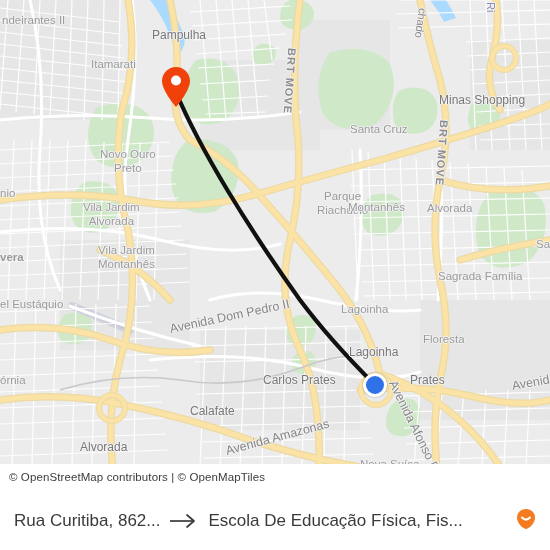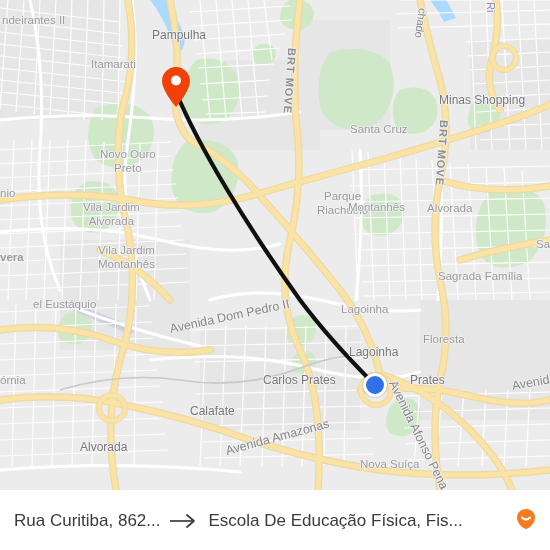--- a/index.html
+++ b/index.html
@@ -402,21 +402,21 @@
 Riachuelo</div>
       <div class="lbl nbhd" style="left:348px; top:201px;">Montanhês</div>
       <div class="lbl nbhd" style="left:427px; top:202px;">Alvorada</div>
       <div class="lbl nbhd" style="left:83px; top:201px;">Vila Jardim
 Alvorada</div>
       <div class="lbl nbhd" style="left:0px; top:251px;font-weight:bold;">vera</div>
       <div class="lbl nbhd" style="left:98px; top:244px;">Vila Jardim
 Montanhês</div>
       <div class="lbl nbhd" style="left:438px; top:258px;margin-top:12px;">Sagrada Família</div>
       <div class="lbl nbhd" style="left:536px; top:238px;">Sar</div>
-      <div class="lbl nbhd" style="left:0px; top:298px;padding-left:33px;">el Eustáquio</div>
+      <div class="lbl nbhd" style="left:0px; top:298px;">el Eustáquio</div>
       <div class="lbl nbhd" style="left:341px; top:303px;">Lagoinha</div>
       <div class="lbl nbhd" style="left:423px; top:333px;">Floresta</div>
       <div class="lbl road big" style="left:170px; top:322px; transform:rotate(-12deg); transform-origin:left center;">Avenida Dom Pedro II</div>
       <div class="lbl place" style="left:349px; top:345px;">Lagoinha</div>
       <div class="lbl place" style="left:263px; top:373px;">Carlos Prates</div>
       <div class="lbl place" style="left:410px; top:373px;">Prates</div>
       <div class="lbl road big" style="left:512px; top:379px; transform:rotate(-10deg); transform-origin:left center;">Avenida</div>
       <div class="lbl nbhd" style="left:0px; top:374px;">órnia</div>
       <div class="lbl place" style="left:190px; top:404px;">Calafate</div>
       <div class="lbl road big" style="left:392px; top:374px; transform:rotate(64deg); transform-origin:left center;">Avenida Afonso Pena</div>
@@ -428,20 +428,23 @@
     <div class="pin">
       <svg viewBox="0 0 30 42" width="30" height="42">
         <path d="M15 1 C7.3 1 1 7.3 1 15 C1 25 15 41 15 41 C15 41 29 25 29 15 C29 7.3 22.7 1 15 1 Z" fill="#f0410b"></path>
         <circle cx="15" cy="14.5" r="5" fill="#ffffff"></circle>
       </svg>
     </div>
 
     <div class="dot-dest"></div>
 
 
+    <div class="attrib-strip">
+      <span class="attrib-text">© OpenStreetMap contributors | © OpenMapTiles</span>
+    </div>
   </div>
 
   <div class="footer">
     <div class="trip">
       <span class="trip-origin">Rua Curitiba, 862...</span>
       <span class="arrow-icon">
         <svg width="30" height="16" viewBox="0 0 30 16">
           <line x1="1" y1="8" x2="24" y2="8" stroke="#3b3b3b" stroke-width="1.7"></line>
           <polyline points="18,2 25,8 18,14" fill="none" stroke="#3b3b3b" stroke-width="1.7" stroke-linecap="round" stroke-linejoin="round"></polyline>
         </svg>

